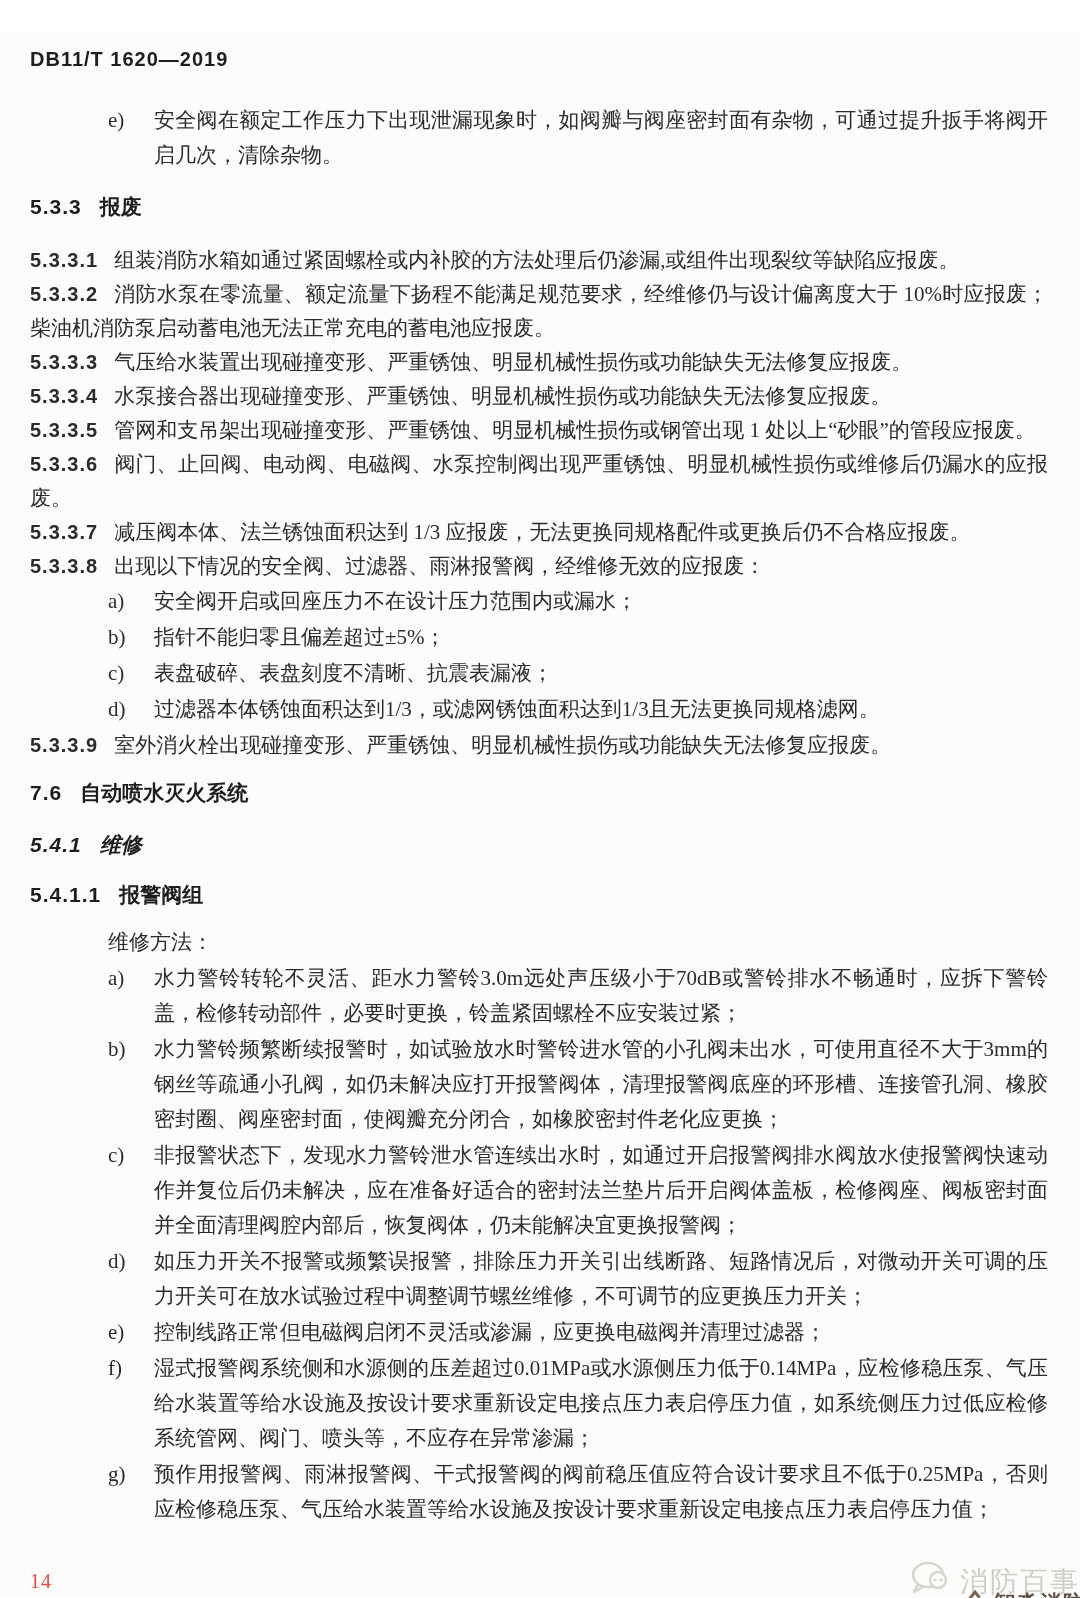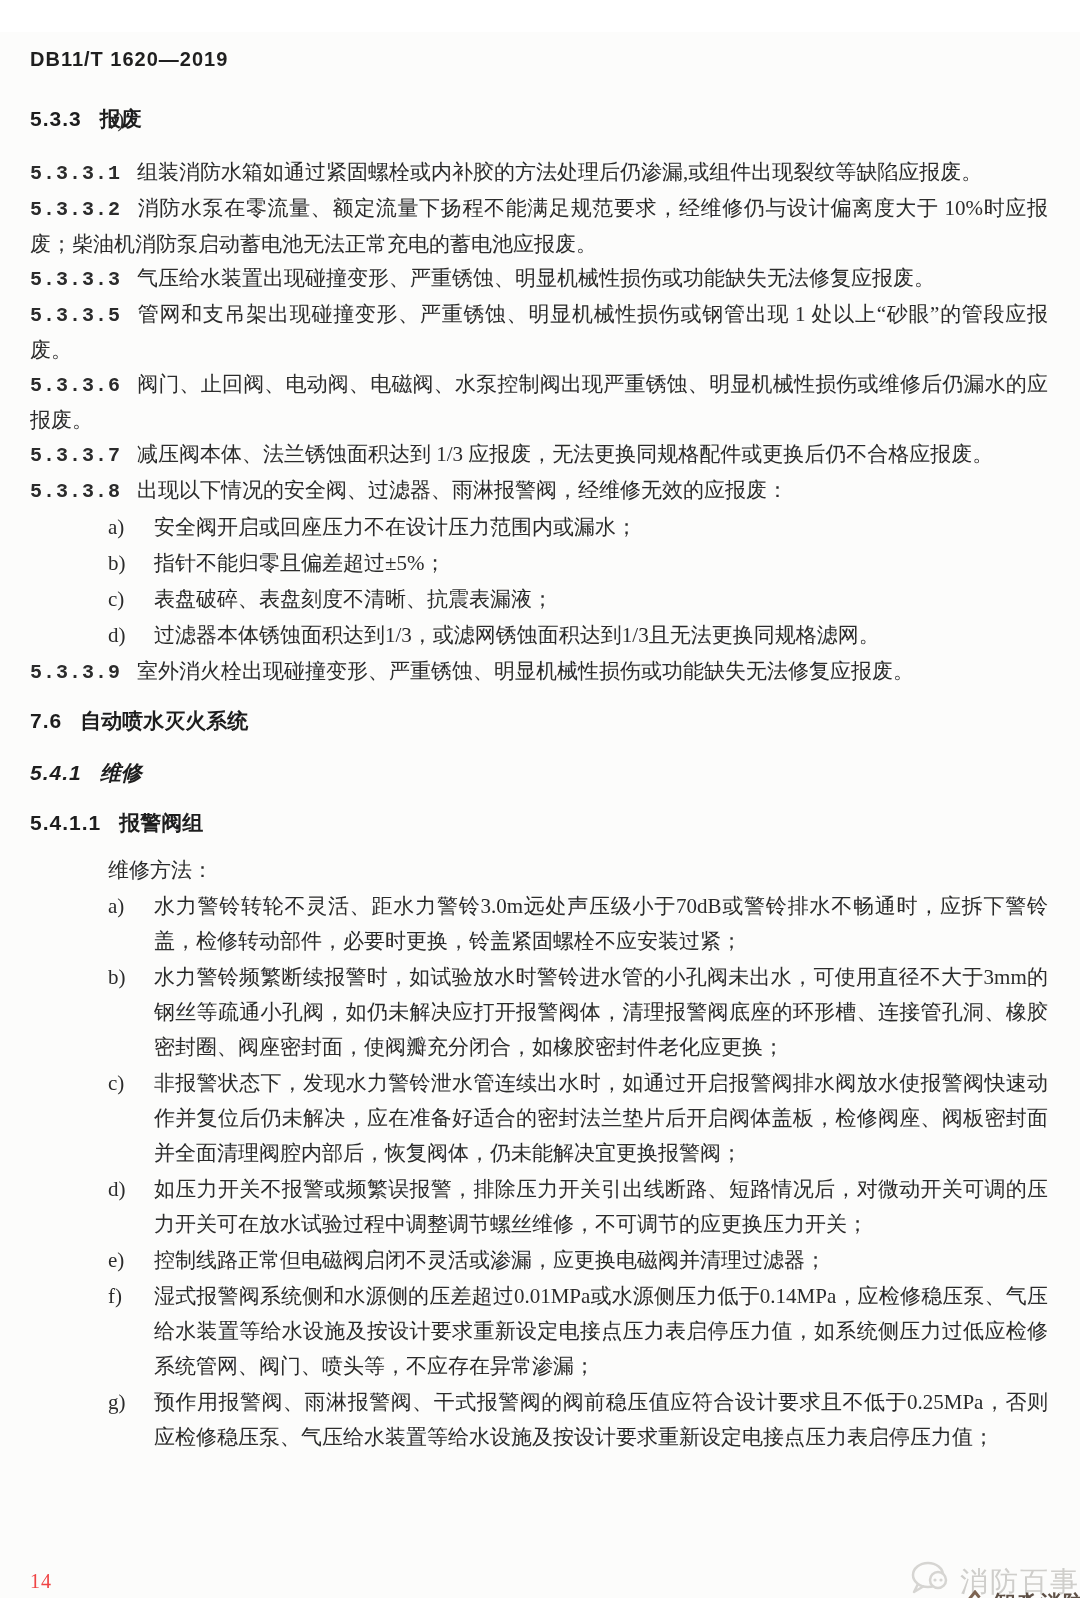--- a/index.html
+++ b/index.html
@@ -51,21 +51,21 @@
   .h54    { margin-top:15px; }
   .h541   { margin-top:20px;font-style:italic; }
   .h5411  { margin-top:18px; }
 
   .clauses { margin-top:20px; }
   .clause {
     line-height:34px;
     text-align:justify;
   }
   .clause .num {
-    font-family:Liberation Mono, monospace;
+    font-family:Liberation Sans, sans-serif;
     font-weight:700;
     font-size:20px;
     letter-spacing:1px;
     margin-right:16px;
     white-space:nowrap;
   }
 
   .method-intro {
     margin-top:14px;
     padding-left:78px;
@@ -109,30 +109,32 @@
 </head>
 <body>
 
 <div class="page">
   <div class="content">
 
     <div class="doc-header">DB11/T 1620—2019</div>
 
     <div class="list-item intro-item">
       <span class="lab">e)</span>
+      <span>安全阀在额定工作压力下出现泄漏现象时，如阀瓣与阀座密封面有杂物，可通过提升扳手将阀开启几次，清除杂物。</span>
     </div>
 
     <div class="sec-heading h533">
       <span class="hnum">5.3.3</span><span>报废</span>
     </div>
 
     <div class="clauses">
       <p class="clause"><span class="num">5.3.3.1</span><span>组装消防水箱如通过紧固螺栓或内补胶的方法处理后仍渗漏,或组件出现裂纹等缺陷应报废。</span></p>
       <p class="clause"><span class="num">5.3.3.2</span><span>消防水泵在零流量、额定流量下扬程不能满足规范要求，经维修仍与设计偏离度大于 10%时应报废；柴油机消防泵启动蓄电池无法正常充电的蓄电池应报废。</span></p>
       <p class="clause"><span class="num">5.3.3.3</span><span>气压给水装置出现碰撞变形、严重锈蚀、明显机械性损伤或功能缺失无法修复应报废。</span></p>
+      <p class="clause"><span class="num">5.3.3.4</span><span>水泵接合器出现碰撞变形、严重锈蚀、明显机械性损伤或功能缺失无法修复应报废。</span></p>
       <p class="clause"><span class="num">5.3.3.5</span><span>管网和支吊架出现碰撞变形、严重锈蚀、明显机械性损伤或钢管出现 1 处以上“砂眼”的管段应报废。</span></p>
       <p class="clause"><span class="num">5.3.3.6</span><span>阀门、止回阀、电动阀、电磁阀、水泵控制阀出现严重锈蚀、明显机械性损伤或维修后仍漏水的应报废。</span></p>
       <p class="clause"><span class="num">5.3.3.7</span><span>减压阀本体、法兰锈蚀面积达到 1/3 应报废，无法更换同规格配件或更换后仍不合格应报废。</span></p>
       <p class="clause"><span class="num">5.3.3.8</span><span>出现以下情况的安全阀、过滤器、雨淋报警阀，经维修无效的应报废：</span></p>
 
       <div class="list-item">
         <span class="lab">a)</span>
         <span>安全阀开启或回座压力不在设计压力范围内或漏水；</span>
       </div>
       <div class="list-item">

